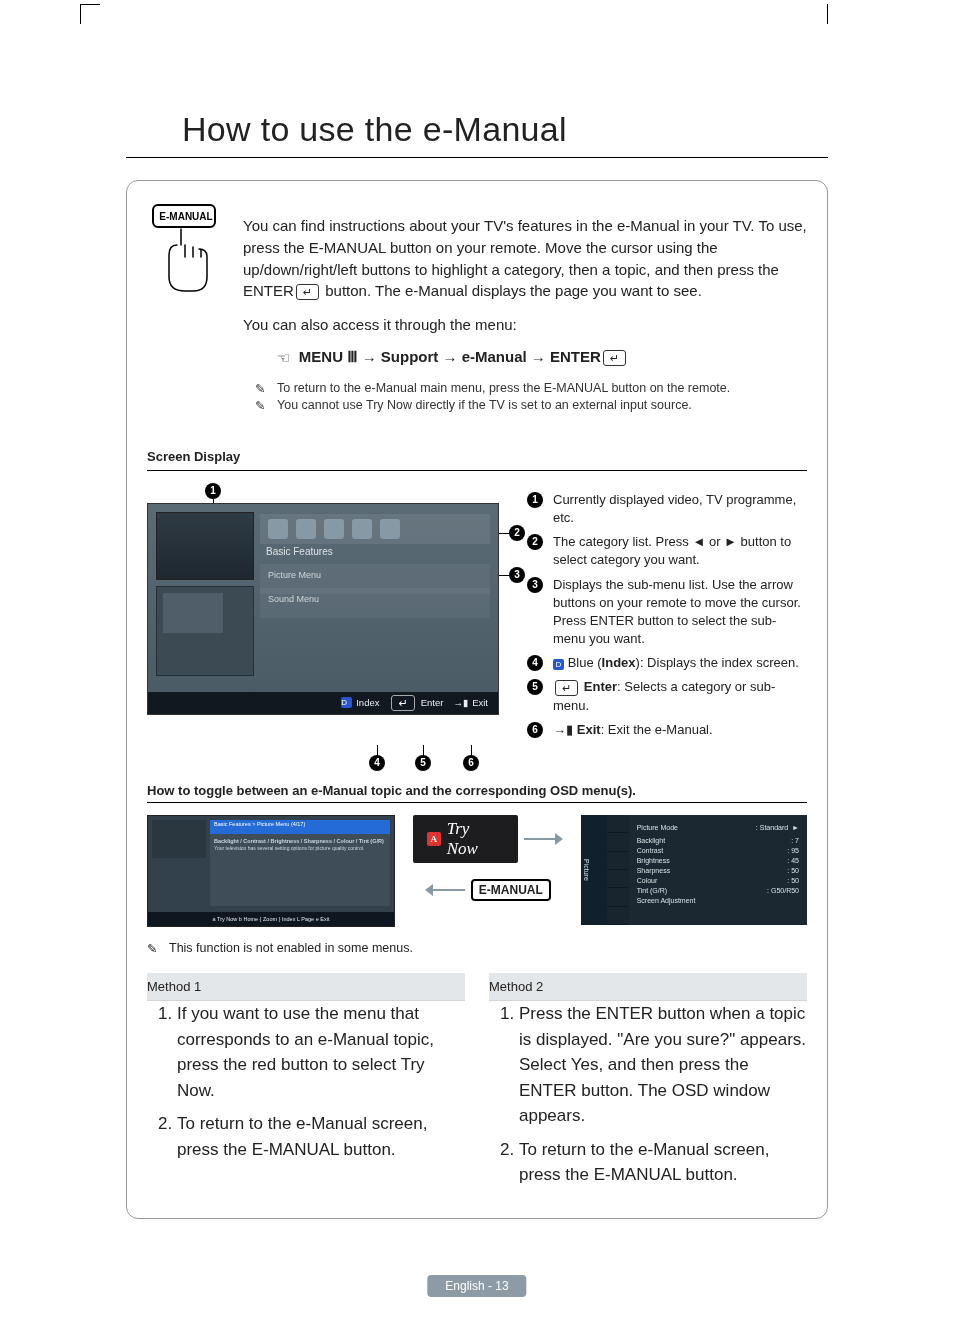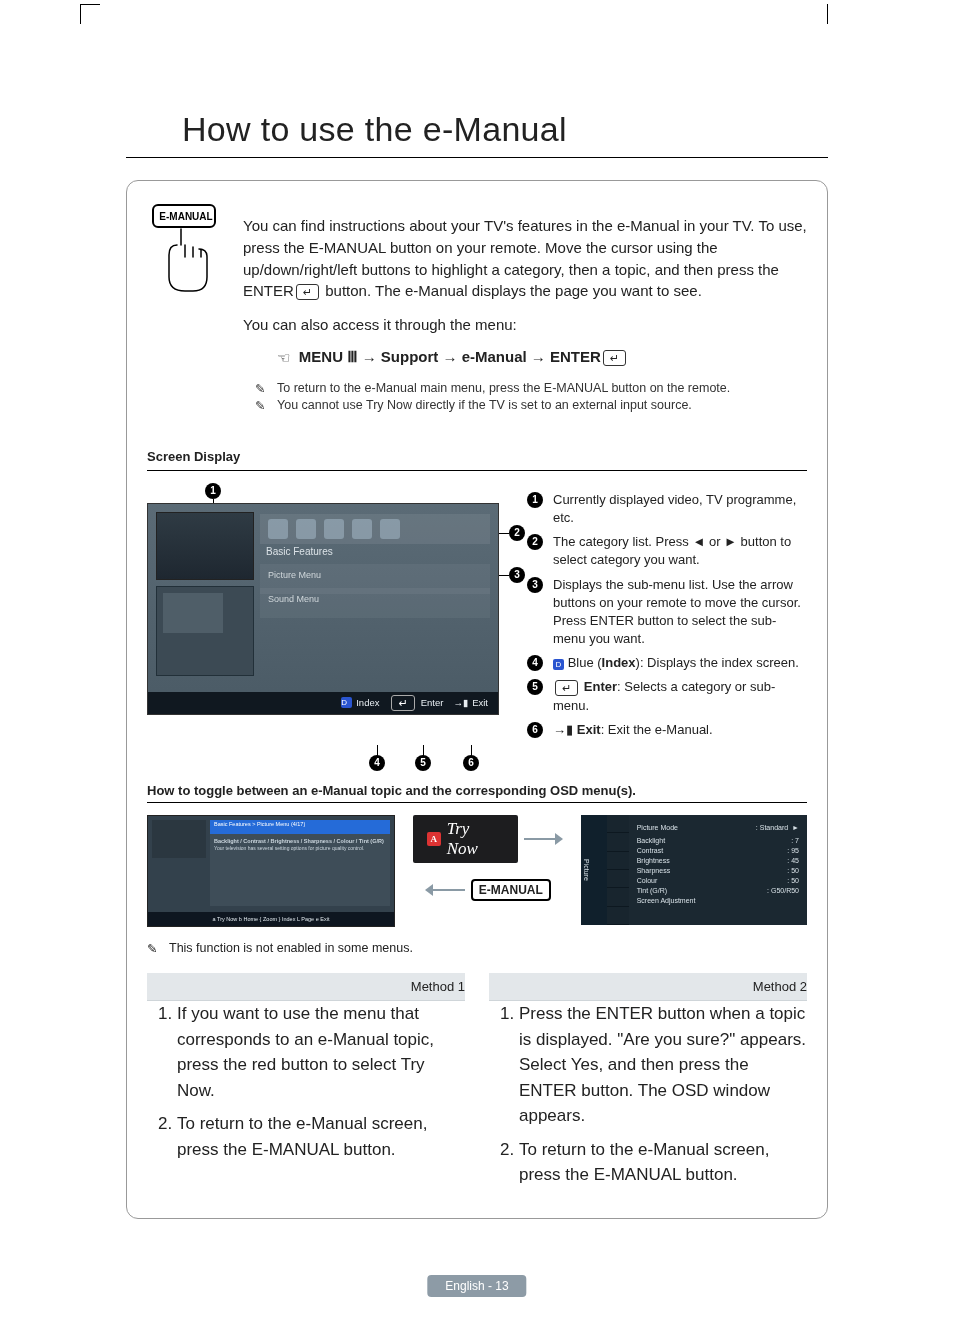--- a/index.html
+++ b/index.html
@@ -70,21 +70,21 @@
   .osdside{width:26px;background:#10202c;writing-mode:vertical-lr}
   .osdside .tab{padding:4px 2px;text-align:center;font-size:7px}
   .osdicons{width:22px;background:#18252e;display:flex;flex-direction:column}
   .osdicons i{flex:1;border-bottom:1px solid #0d1820}
   .osdvals{flex:1;padding:6px 8px}
   .osdvals .row{display:flex;justify-content:space-between;margin:3px 0}
   .osdvals .pm{margin-bottom:6px}
   .foot-note{display:flex;gap:6px;align-items:flex-start;font-size:12.5px;margin-top:14px}
   .methods{display:flex;gap:24px;margin-top:18px}
   .mcol{flex:1}
-  .mhdr{background:#e3e7ea;text-align:right;font-size:13px;padding:6px 0;border-bottom:1px solid #cfd5d9}
+  .mhdr{background:#e3e7ea;text-align:left;font-size:13px;padding:6px 0;border-bottom:1px solid #cfd5d9}
   .mcol ol{margin:0 0 0 0;padding-left:30px;font-size:17px;line-height:1.5}
   .mcol li{margin-bottom:8px}
   .pagefoot{position:absolute;left:50%;bottom:24px;transform:translateX(-50%);background:#8d9ba6;color:#fff;font-size:12px;padding:4px 18px;border-radius:4px}
   .ic{display:inline-block;vertical-align:middle}
 </style>
 </head>
 <body>
 
 <div class="sheet">
   <div class="crop-t"></div>

